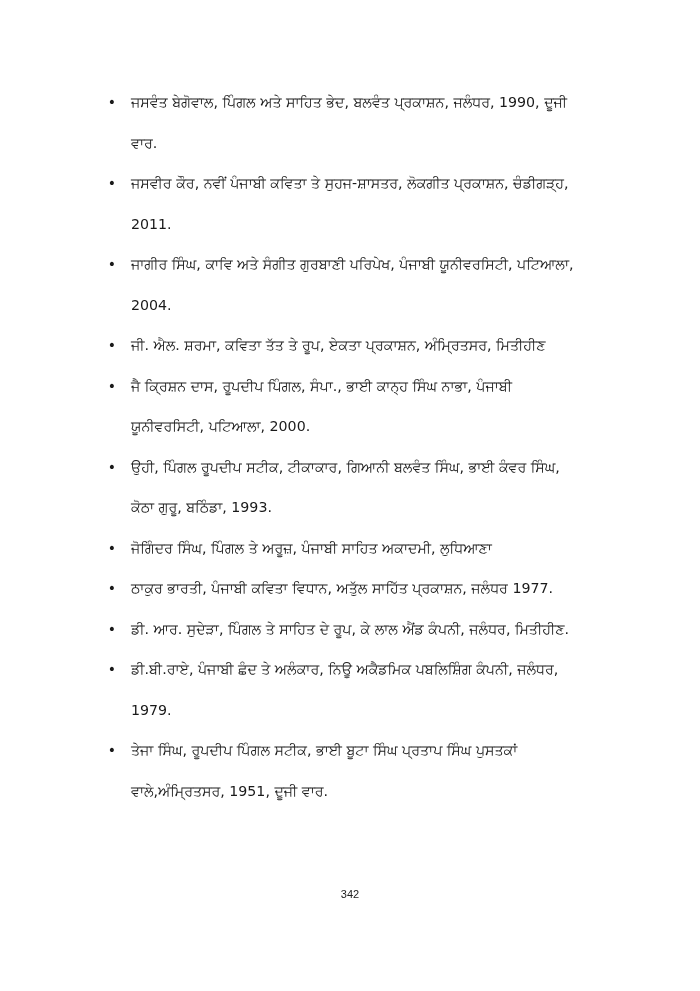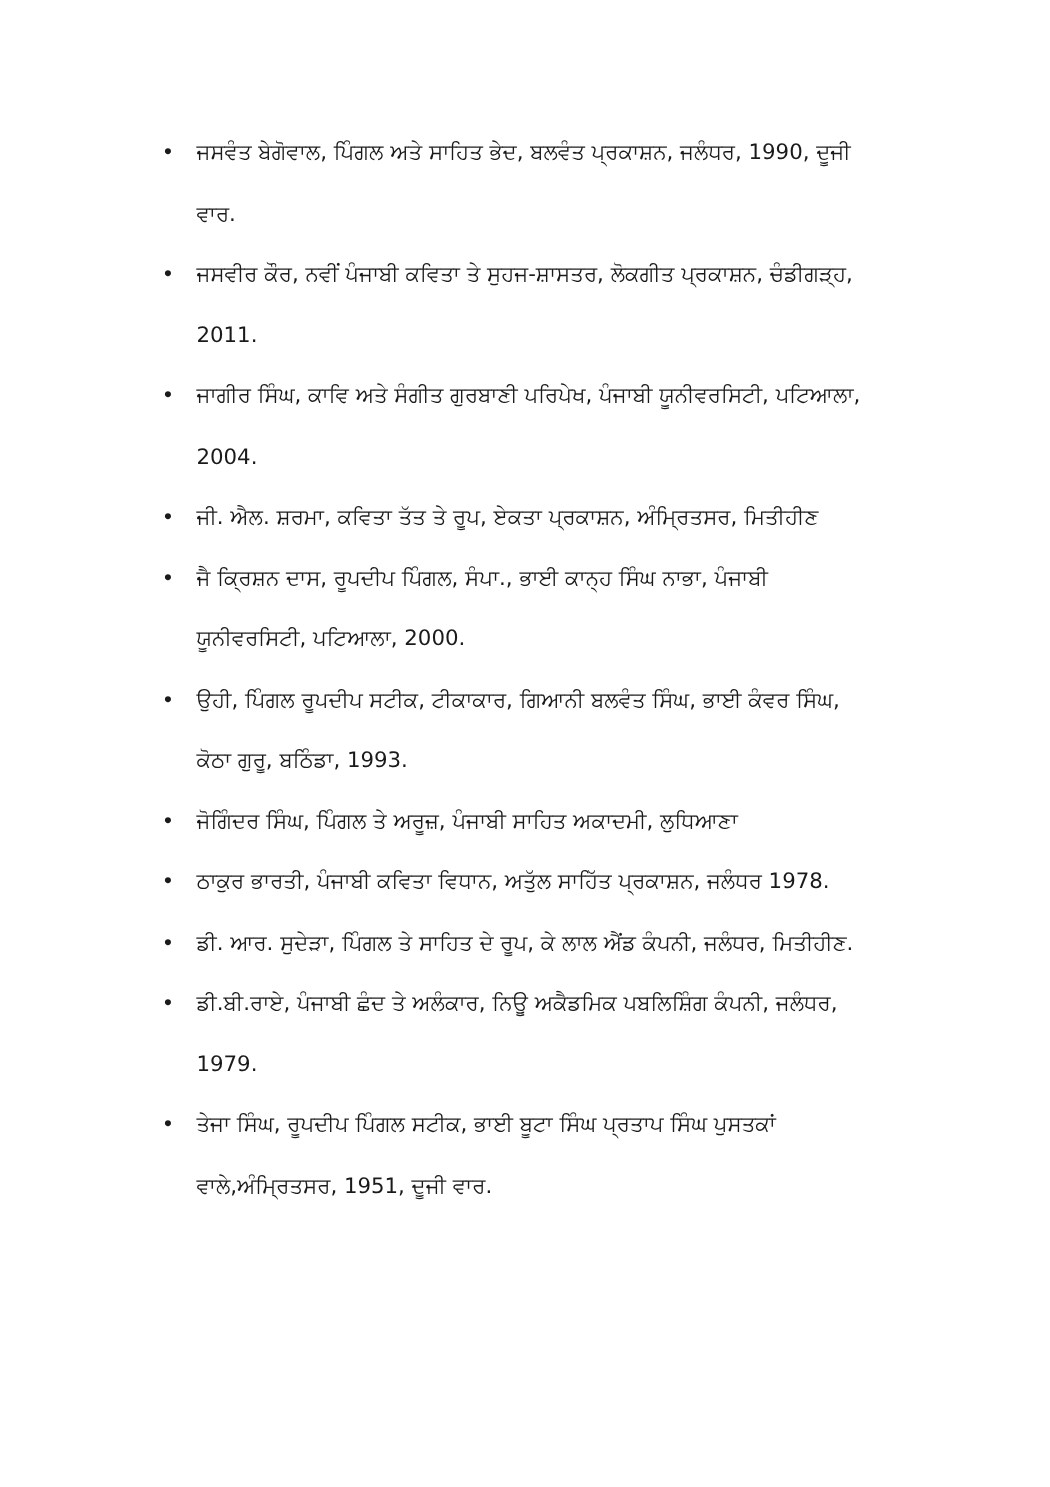--- a/index.html
+++ b/index.html
@@ -65,19 +65,20 @@
 
 <div class="page">
   <ul class="ref-list">
     <li class="ref-item"><span class="bullet">•</span><span>ਜਸਵੰਤ ਬੇਗੋਵਾਲ</span><span>, </span><span class="title">ਪਿੰਗਲ ਅਤੇ ਸਾਹਿਤ ਭੇਦ</span><span>, </span><span>ਬਲਵੰਤ ਪ੍ਰਕਾਸ਼ਨ, ਜਲੰਧਰ, 1990, ਦੂਜੀ ਵਾਰ.</span></li>
     <li class="ref-item"><span class="bullet">•</span><span>ਜਸਵੀਰ ਕੌਰ</span><span>, </span><span class="title">ਨਵੀਂ ਪੰਜਾਬੀ ਕਵਿਤਾ ਤੇ ਸੁਹਜ-ਸ਼ਾਸਤਰ</span><span>, </span><span>ਲੋਕਗੀਤ ਪ੍ਰਕਾਸ਼ਨ, ਚੰਡੀਗੜ੍ਹ, 2011.</span></li>
     <li class="ref-item"><span class="bullet">•</span><span>ਜਾਗੀਰ ਸਿੰਘ</span><span>, </span><span class="title">ਕਾਵਿ ਅਤੇ ਸੰਗੀਤ ਗੁਰਬਾਣੀ ਪਰਿਪੇਖ</span><span>, </span><span>ਪੰਜਾਬੀ ਯੂਨੀਵਰਸਿਟੀ, ਪਟਿਆਲਾ, 2004.</span></li>
     <li class="ref-item"><span class="bullet">•</span><span>ਜੀ. ਐਲ. ਸ਼ਰਮਾ</span><span>, </span><span class="title">ਕਵਿਤਾ ਤੱਤ ਤੇ ਰੂਪ</span><span>, </span><span>ਏਕਤਾ ਪ੍ਰਕਾਸ਼ਨ, ਅੰਮ੍ਰਿਤਸਰ, ਮਿਤੀਹੀਣ</span></li>
     <li class="ref-item"><span class="bullet">•</span><span>ਜੈ ਕ੍ਰਿਸ਼ਨ ਦਾਸ</span><span>, </span><span class="title">ਰੂਪਦੀਪ ਪਿੰਗਲ</span><span>, </span><span>ਸੰਪਾ., ਭਾਈ ਕਾਨ੍ਹ ਸਿੰਘ ਨਾਭਾ, ਪੰਜਾਬੀ ਯੂਨੀਵਰਸਿਟੀ, ਪਟਿਆਲਾ, 2000.</span></li>
     <li class="ref-item"><span class="bullet">•</span><span>ਉਹੀ</span><span>, </span><span class="title">ਪਿੰਗਲ ਰੂਪਦੀਪ ਸਟੀਕ</span><span>, </span><span>ਟੀਕਾਕਾਰ, ਗਿਆਨੀ ਬਲਵੰਤ ਸਿੰਘ, ਭਾਈ ਕੰਵਰ ਸਿੰਘ, ਕੋਠਾ ਗੁਰੂ, ਬਠਿੰਡਾ, 1993.</span></li>
     <li class="ref-item"><span class="bullet">•</span><span>ਜੋਗਿੰਦਰ ਸਿੰਘ</span><span>, </span><span class="title">ਪਿੰਗਲ ਤੇ ਅਰੂਜ਼</span><span>, </span><span>ਪੰਜਾਬੀ ਸਾਹਿਤ ਅਕਾਦਮੀ, ਲੁਧਿਆਣਾ</span></li>
-    <li class="ref-item"><span class="bullet">•</span><span>ਠਾਕੁਰ ਭਾਰਤੀ</span><span>, </span><span class="title">ਪੰਜਾਬੀ ਕਵਿਤਾ ਵਿਧਾਨ</span><span>, </span><span>ਅਤੁੱਲ ਸਾਹਿੱਤ ਪ੍ਰਕਾਸ਼ਨ, ਜਲੰਧਰ 1978.</span></li>
+    <li class="ref-item"><span class="bullet">•</span><span>ਠਾਕੁਰ ਭਾਰਤੀ</span><span>, </span><span class="title">ਪੰਜਾਬੀ ਕਵਿਤਾ ਵਿਧਾਨ</span><span>, </span><span>ਅਤੁੱਲ ਸਾਹਿੱਤ ਪ੍ਰਕਾਸ਼ਨ, ਜਲੰਧਰ 1977.</span></li>
     <li class="ref-item"><span class="bullet">•</span><span>ਡੀ. ਆਰ. ਸੁਦੇੜਾ</span><span>, </span><span class="title">ਪਿੰਗਲ ਤੇ ਸਾਹਿਤ ਦੇ ਰੂਪ</span><span>, </span><span>ਕੇ ਲਾਲ ਐਂਡ ਕੰਪਨੀ, ਜਲੰਧਰ, ਮਿਤੀਹੀਣ.</span></li>
     <li class="ref-item"><span class="bullet">•</span><span>ਡੀ.ਬੀ.ਰਾਏ</span><span>, </span><span class="title">ਪੰਜਾਬੀ ਛੰਦ ਤੇ ਅਲੰਕਾਰ</span><span>, </span><span>ਨਿਊ ਅਕੈਡਮਿਕ ਪਬਲਿਸ਼ਿੰਗ ਕੰਪਨੀ, ਜਲੰਧਰ, 1979.</span></li>
     <li class="ref-item"><span class="bullet">•</span><span>ਤੇਜਾ ਸਿੰਘ</span><span>, </span><span class="title">ਰੂਪਦੀਪ ਪਿੰਗਲ ਸਟੀਕ</span><span>, </span><span>ਭਾਈ ਬੂਟਾ ਸਿੰਘ ਪ੍ਰਤਾਪ ਸਿੰਘ ਪੁਸਤਕਾਂ ਵਾਲੇ,ਅੰਮ੍ਰਿਤਸਰ, 1951, ਦੂਜੀ ਵਾਰ.</span></li>
   </ul>
 
+  <div class="page-number">342</div>
 </div>
 
 </body></html>

